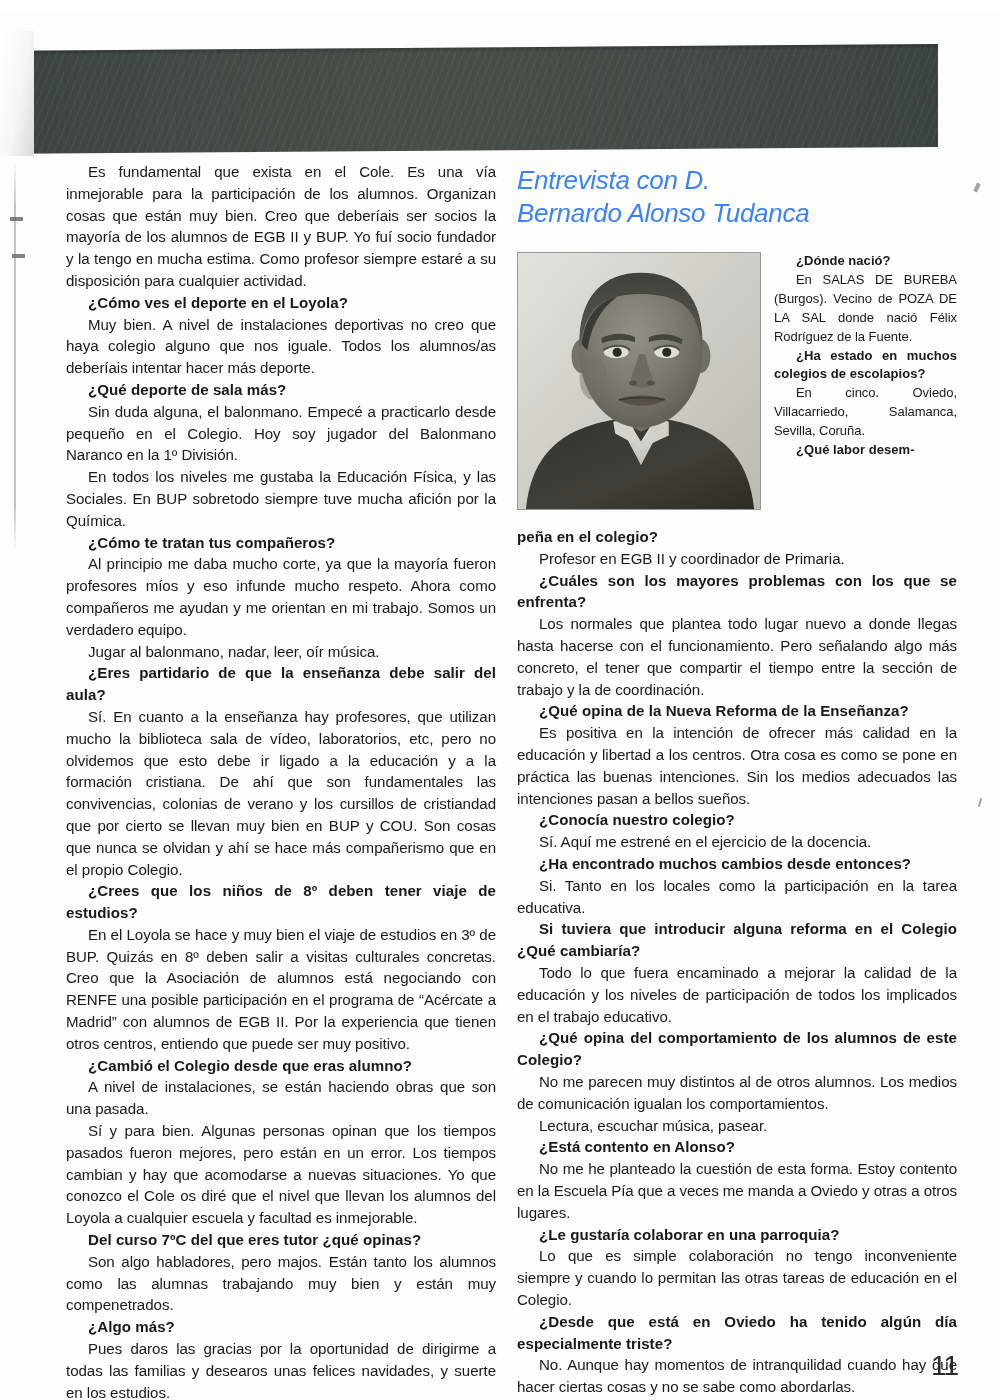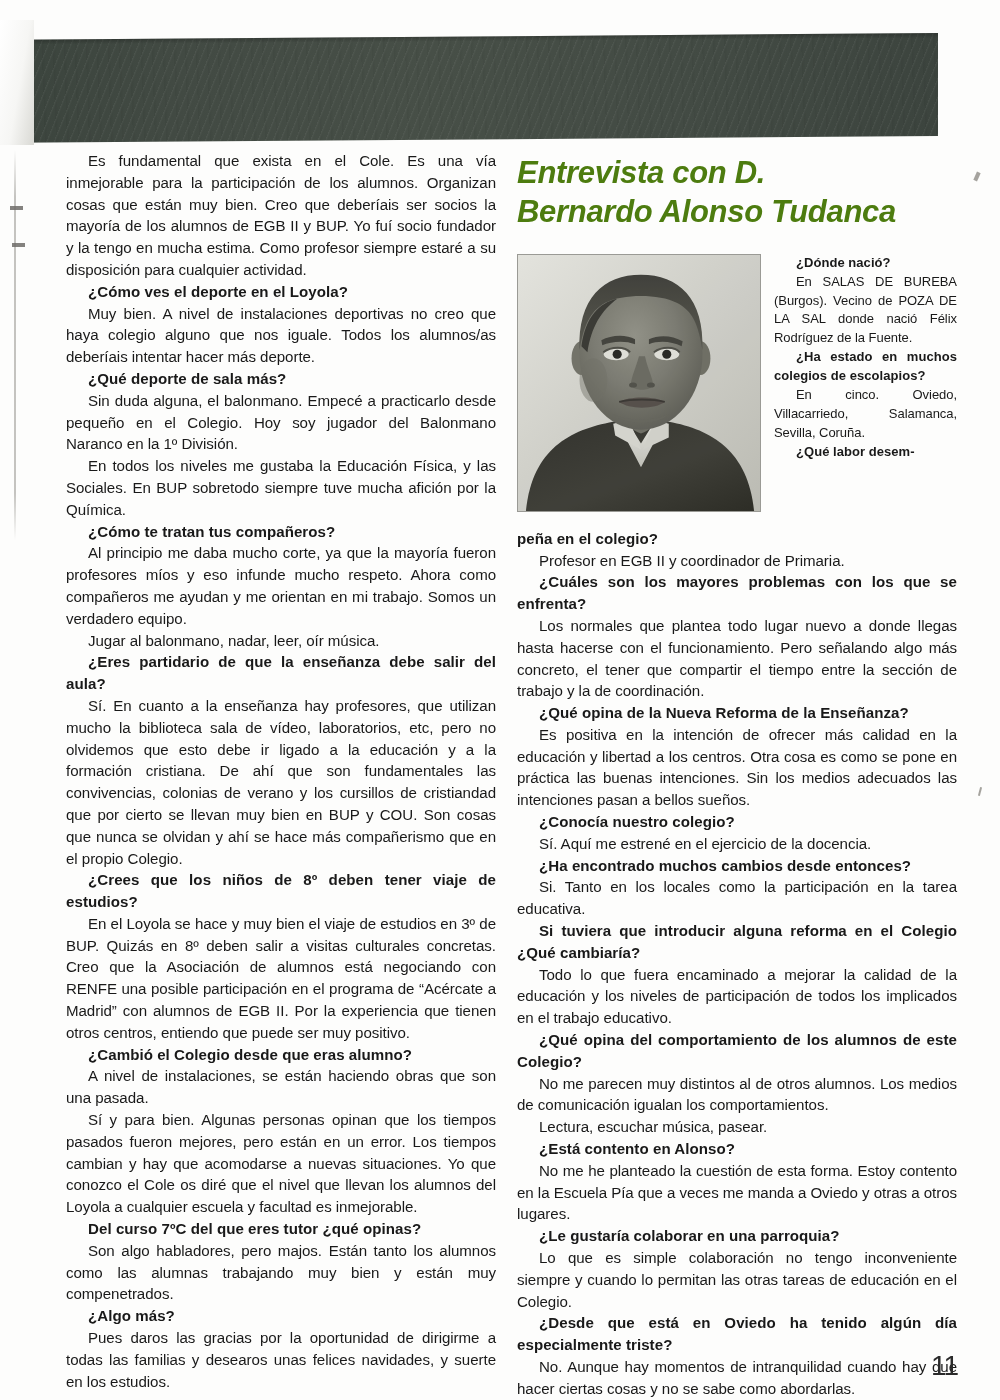--- a/index.html
+++ b/index.html
@@ -12,20 +12,21 @@
     color: #1a1a1a;
     position: relative;
     overflow: hidden;
   }
 
   
   #page {
     position: absolute;
     inset: 0;
     background: #fdfdfc;
+    margin-top: 11px;
   }
   .scan-left-edge {
     position: absolute;
     left: 14px;
     top: 150px;
     width: 2px;
     height: 390px;
     background: linear-gradient(to bottom,
       rgba(150,148,142,0) 0%,
       rgba(150,148,142,.55) 12%,
@@ -116,24 +117,24 @@
     font-weight: bold;
     text-indent: 22px;
     letter-spacing: 0.05px;
   }
   p.q.noindent { text-indent: 0; }
 
   
   .headline {
     font-family: "Liberation Sans", sans-serif;
     font-style: italic;
-    font-weight: bold;
-    font-size: 31px;
+    font-weight: normal;
+    font-size: 26px;
     line-height: 1.27;
-    color: #4d7c0f;
+    color: #3b82f6;
     letter-spacing: -0.3px;
     margin: 0 0 22px 0;
     padding-top: 3px;
   }
 
   
   .photo-block {
     position: relative;
     height: 268px;
     margin-bottom: 4px;

